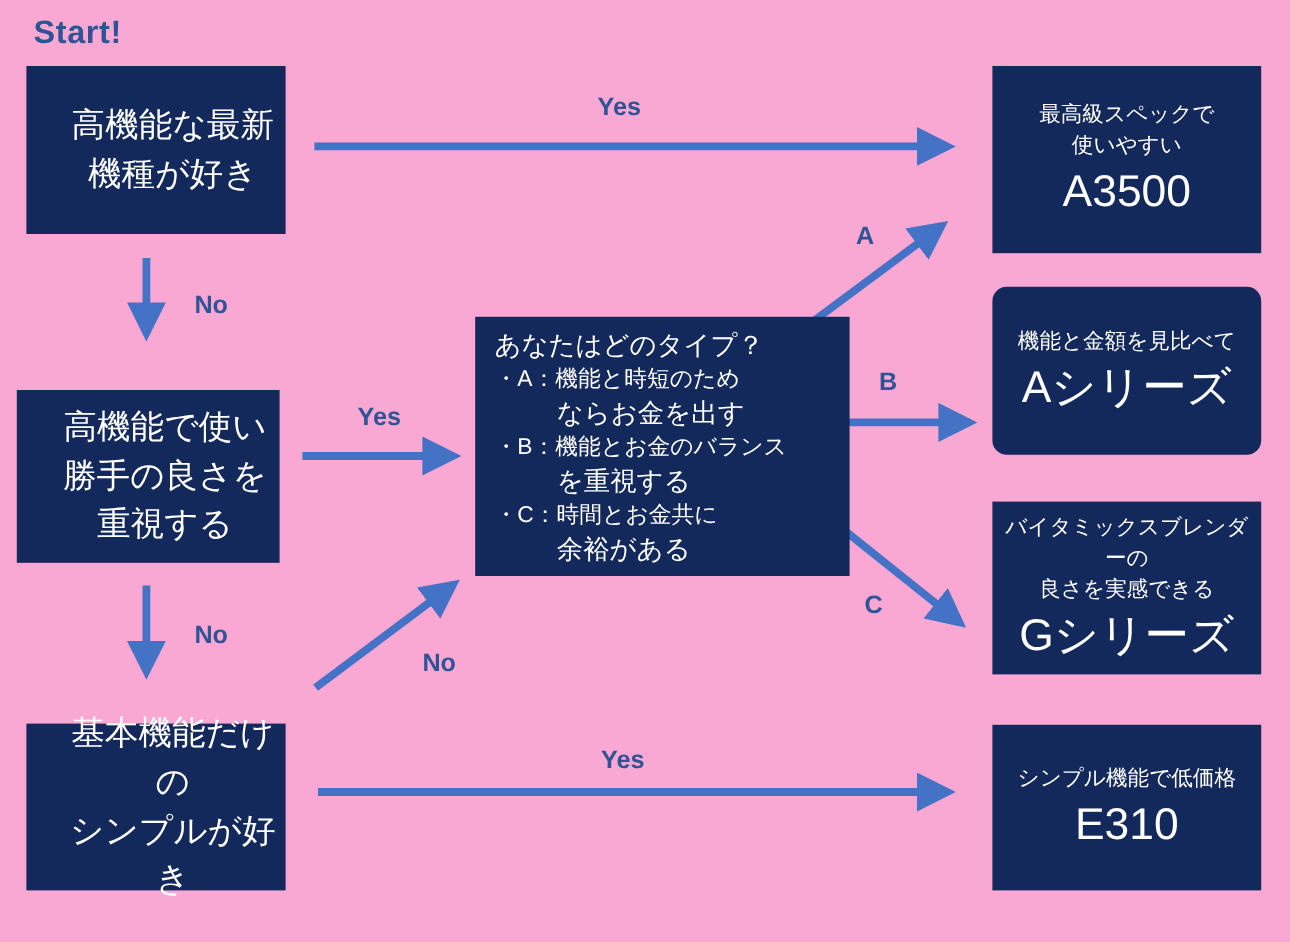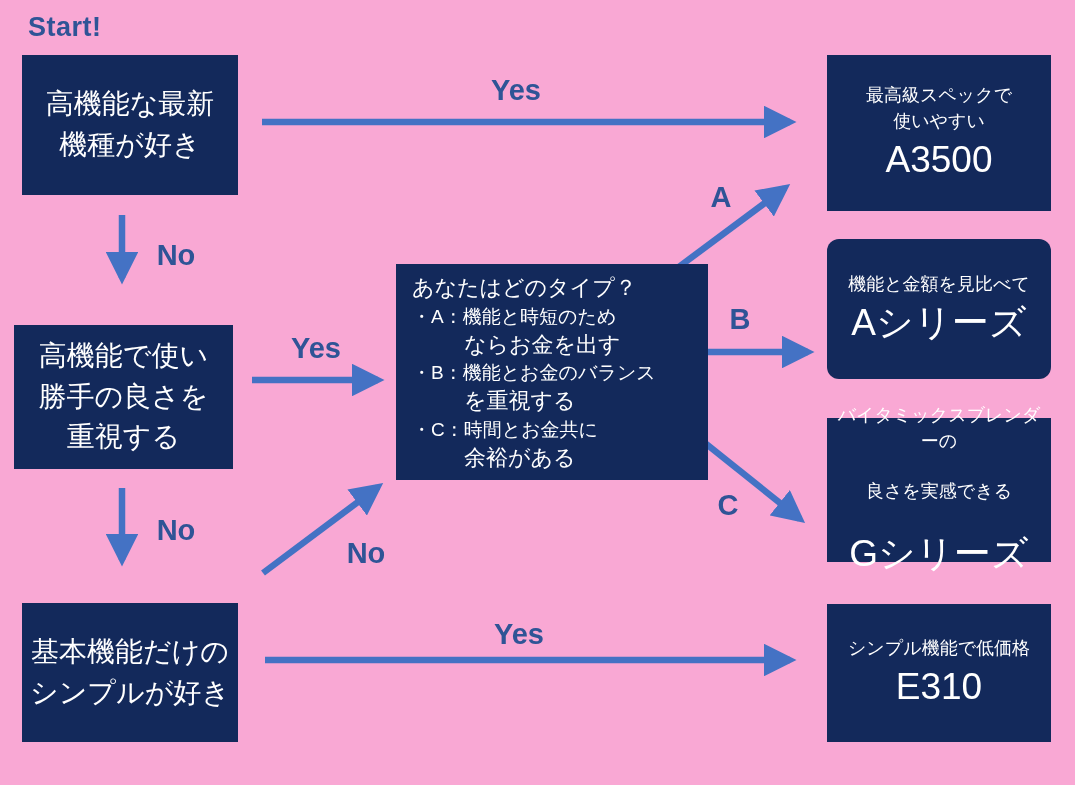--- a/index.html
+++ b/index.html
@@ -12,44 +12,44 @@
   .canvas{
     position:relative;width:1075px;height:785px;background:#f9a8d4;overflow:hidden;
   }
   .start-label{
     position:absolute;left:28px;top:12px;
     font-size:27px;font-weight:bold;color:var(--label);letter-spacing:.5px;
   }
   .node{
     position:absolute;background:var(--box-fill);color:#ffffff;
     display:flex;flex-direction:column;align-items:center;justify-content:center;
-    text-align:center;box-sizing:border-box;
+    text-align:center;box-sizing:border-box;padding-left:28px;
   }
   .q-node{font-size:28px;line-height:1.45;}
   .q1{left:22px;top:55px;width:216px;height:140px;}
   .q2{left:14px;top:325px;width:219px;height:144px;}
   .q3{left:22px;top:603px;width:216px;height:139px;}
   .center-node{
     left:396px;top:264px;width:312px;height:216px;
     align-items:flex-start;justify-content:center;text-align:left;
     padding:10px 8px 10px 16px;
   }
   .center-title{font-size:22px;line-height:1.5;color:#ffffff;}
   .center-item-head{font-size:19px;line-height:1.38;}
   .center-item-cont{font-size:22px;line-height:1.38;padding-left:52px;}
   .r-node{left:827px;width:224px;padding:6px 4px;}
   .r1{top:55px;height:156px;}
   .r2{top:239px;height:140px;border-radius:12px;}
-  .r3{top:418px;height:144px;gap:24px;}
+  .r3{top:418px;height:144px;}
   .r4{top:604px;height:138px;}
   .r-desc{font-size:18px;line-height:1.45;color:#ffffff;}
   .r-model{font-size:37px;line-height:1.3;margin-top:2px;color:#ffffff;}
   .edge-label{
     position:absolute;transform:translate(-50%,-50%);
-    font-size:29px;font-weight:bold;color:var(--label);white-space:nowrap;
+    font-size:21px;font-weight:bold;color:var(--label);white-space:nowrap;
   }
   svg.wires{position:absolute;left:0;top:0;width:1075px;height:785px;pointer-events:none;}
   .edge{stroke:var(--arrow);stroke-width:6.5;fill:none;}
   .arrowhead{fill:var(--arrow);}
 </style>
 </head>
 <body>
 
 <div class="canvas">
 

